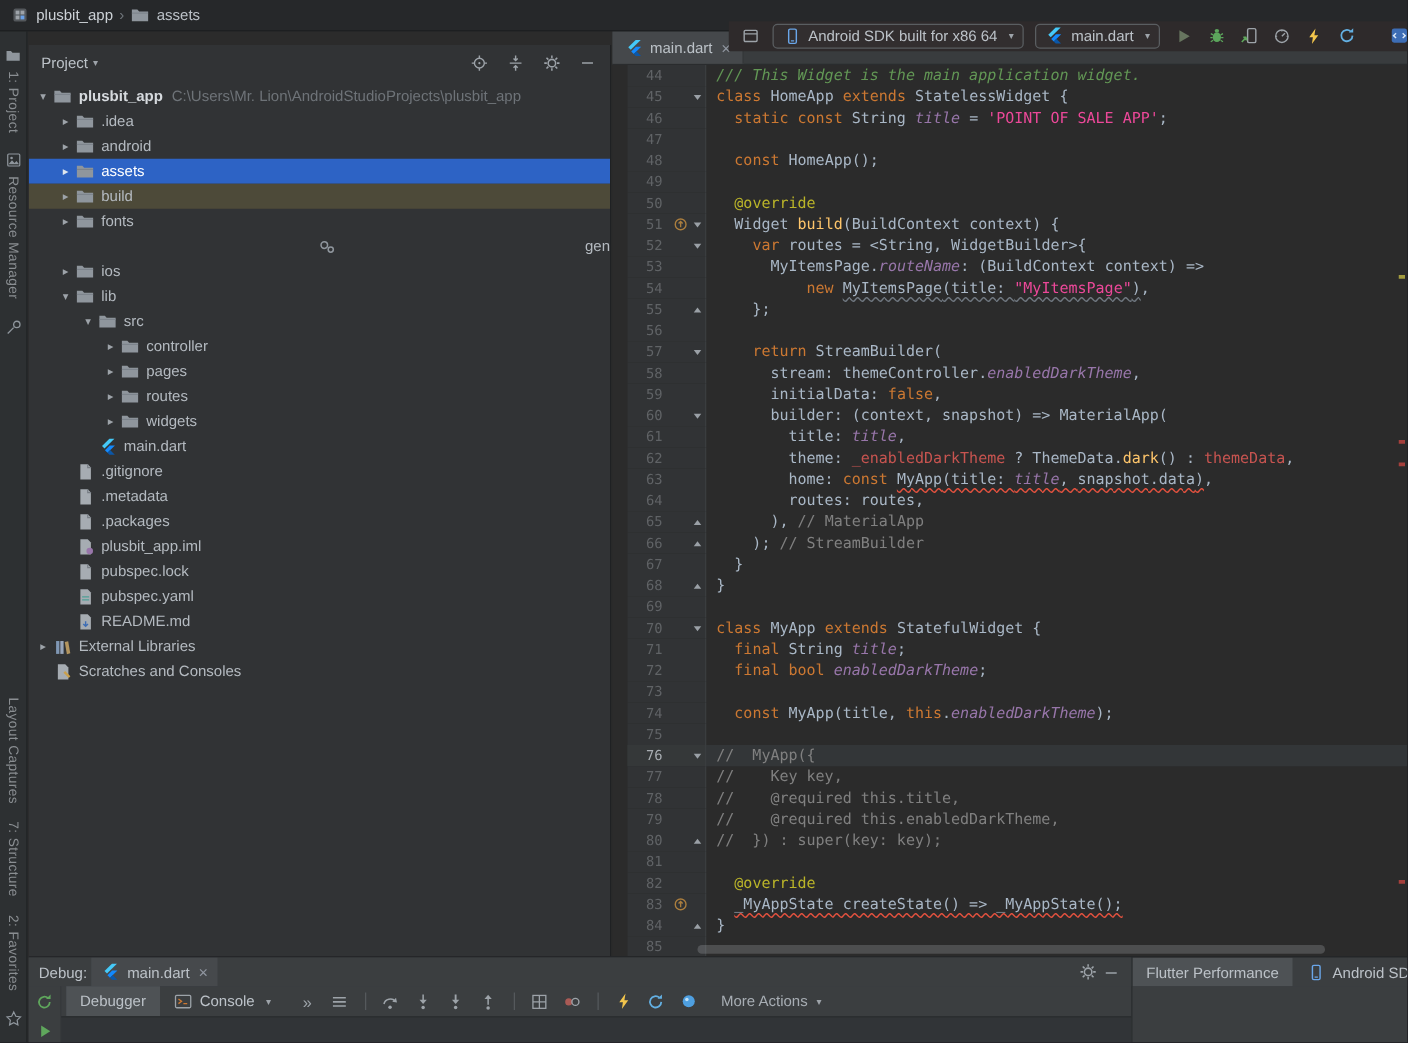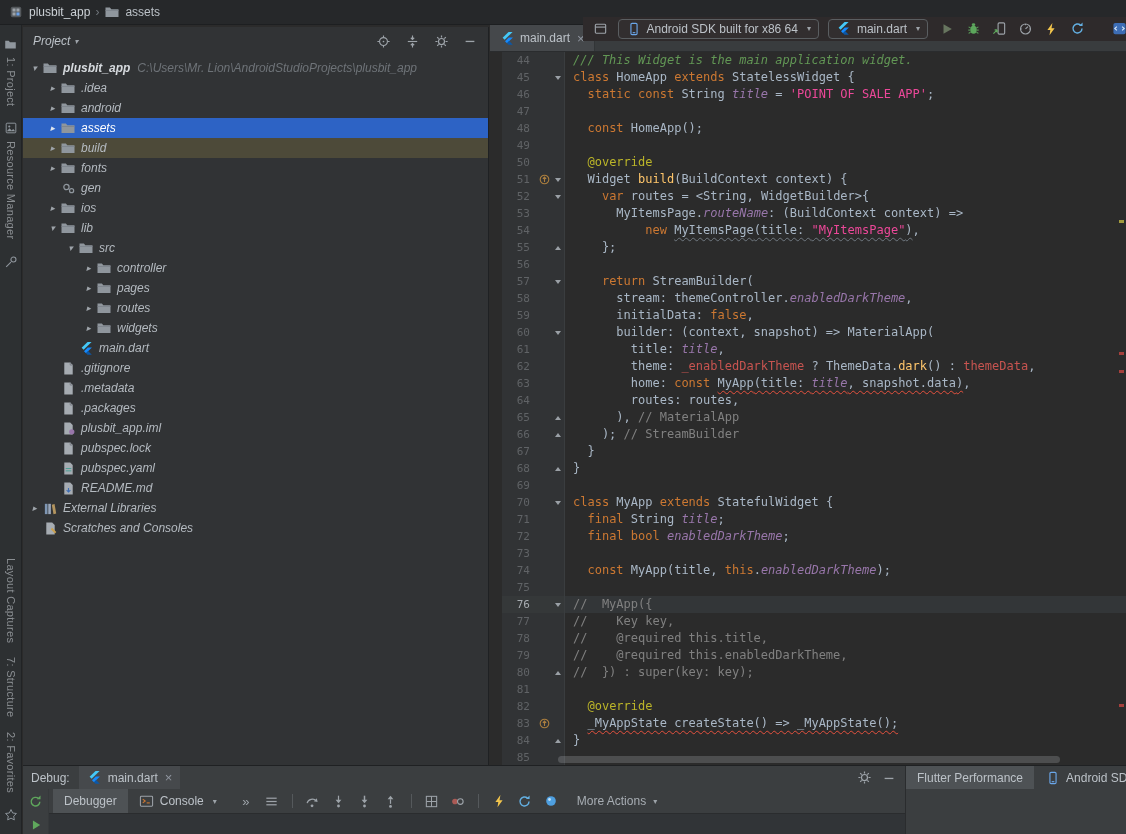--- a/index.html
+++ b/index.html
@@ -21,21 +21,21 @@
   .run-icons{display:flex;align-items:center;gap:10px;padding-left:2px;}
   .run-icons .icon:last-child{margin-left:16px;margin-right:-9px;}
 
   
   .stripe{position:absolute;left:0;top:25px;bottom:0;width:22px;background:#2d3032;border-right:1px solid #212325;display:flex;flex-direction:column;align-items:center;z-index:5;padding:4px 0;}
   .stripe-btn{display:flex;flex-direction:column;align-items:center;gap:5px;margin:7px 0;cursor:pointer;}
   .vtext{writing-mode:vertical-rl;font-size:11px;color:#8a8e92;letter-spacing:.3px;white-space:nowrap;}
   .flexfill{flex:1;}
 
   
-  .project-panel{position:absolute;left:23px;top:27px;width:466px;height:740px;background:#313335;display:flex;flex-direction:column;border-right:1px solid #1f2123;z-index:2;font-style:italic;}
+  .project-panel{position:absolute;left:23px;top:36px;width:466px;height:740px;background:#313335;display:flex;flex-direction:column;border-right:1px solid #1f2123;z-index:2;}
   .panel-header{height:28px;display:flex;align-items:center;padding:0 10px;flex:none;}
   .panel-title{display:flex;align-items:center;color:#bcc2c8;cursor:pointer;}
   .panel-icons{margin-left:auto;display:flex;gap:13px;align-items:center;}
   .tree{flex:1;overflow:hidden;padding-top:3px;}
   .tree-row{height:20px;display:flex;align-items:center;white-space:nowrap;cursor:pointer;}
   .tree-row.selected{background:#2d63c5;}
   .tree-row.selected .tree-label{color:#fff;}
   .tree-row.selected .chev{color:#dfe6ee;}
   .tree-row.build{background:#4d4a39;}
   .chev{width:15px;flex:none;text-align:center;color:#9da3a9;font-size:9px;}
@@ -71,21 +71,21 @@
   .err{color:#c75450;}
   .wred{text-decoration-line:underline;text-decoration-style:wavy;text-decoration-color:#e4513e;text-decoration-thickness:1px;text-underline-offset:3px;}
   .wgray{text-decoration-line:underline;text-decoration-style:wavy;text-decoration-color:#6f7780;text-decoration-thickness:1px;text-underline-offset:3px;}
   .hscroll{position:absolute;left:68px;right:66px;bottom:2px;height:7px;background:rgba(200,204,208,0.22);border-radius:4px;}
   .vscroll{position:absolute;right:0;top:0;bottom:0;width:10px;}
   .mark{position:absolute;right:2px;width:5px;height:3px;display:block;}
 
   
   .debug{position:absolute;left:23px;right:0;bottom:0;height:69px;display:flex;background:#3b3e40;border-top:1px solid #1f2123;z-index:3;}
   .debug-left{flex:1;display:flex;flex-direction:column;min-width:0;border-right:1px solid #2a2c2e;}
-  .dbg-header{height:23px;display:flex;align-items:center;padding:0 8px;gap:9px;flex:none;background:#3b3e40;overflow:hidden;white-space:nowrap;}
+  .dbg-header{height:23px;display:flex;align-items:center;padding:0 8px;gap:3px;flex:none;background:#3b3e40;overflow:hidden;white-space:nowrap;}
   .dbg-header .fill{flex:1;}
   .dbg-label{color:#bcc2c8;}
   .dbg-tab{display:inline-flex;align-items:center;gap:5px;height:23px;padding:0 8px;background:#46494c;color:#bcc2c8;}
   .dbg-body{flex:1;display:flex;min-height:0;}
   .dbg-strip{width:26px;flex:none;display:flex;flex-direction:column;align-items:center;padding-top:4px;gap:8px;background:#3b3e40;border-right:1px solid #36393b;}
   .dbg-main{flex:1;display:flex;flex-direction:column;min-width:0;}
   .dbg-toolbar{height:24px;display:flex;align-items:center;gap:10px;padding:0 4px;flex:none;}
   .seg-tab{display:inline-flex;align-items:center;gap:5px;height:24px;padding:0 11px;color:#bcc2c8;cursor:pointer;}
   .seg-tab.selected{background:#4e5255;}
   .vsep{width:1px;height:14px;background:#55595c;margin:0 2px;flex:none;}
@@ -341,21 +341,21 @@
         <div class="tree-row" style="padding-left: 22px;">
           <span class="chev">▸</span>
           <span class="icon">
             <svg width="16" height="16" viewBox="0 0 16 16">
               <path d="M1.5 13V3.5h4.4l1.4 1.7h7.2V13z" fill="#8f969d"></path>
               <path d="M1.5 6.5h13" stroke="#7b828a" stroke-width="0.8"></path>
             </svg>
           </span>
           <span class="tree-label">fonts</span>
         </div>
-        <div class="tree-row" style="padding-left: 22px;">
+        <div class="tree-row" style="padding-left: 22px; justify-content: space-between;">
           <span class="chev"></span>
           <span class="icon">
             <svg width="15" height="15" viewBox="0 0 16 16" fill="none" stroke="#8f969d" stroke-width="1.3">
               <circle cx="5.8" cy="6.5" r="2.8"></circle>
               <circle cx="11.3" cy="10.3" r="2.2"></circle>
             </svg>
           </span>
           <span class="tree-label">gen</span>
         </div>
         <div class="tree-row" style="padding-left: 22px;">

